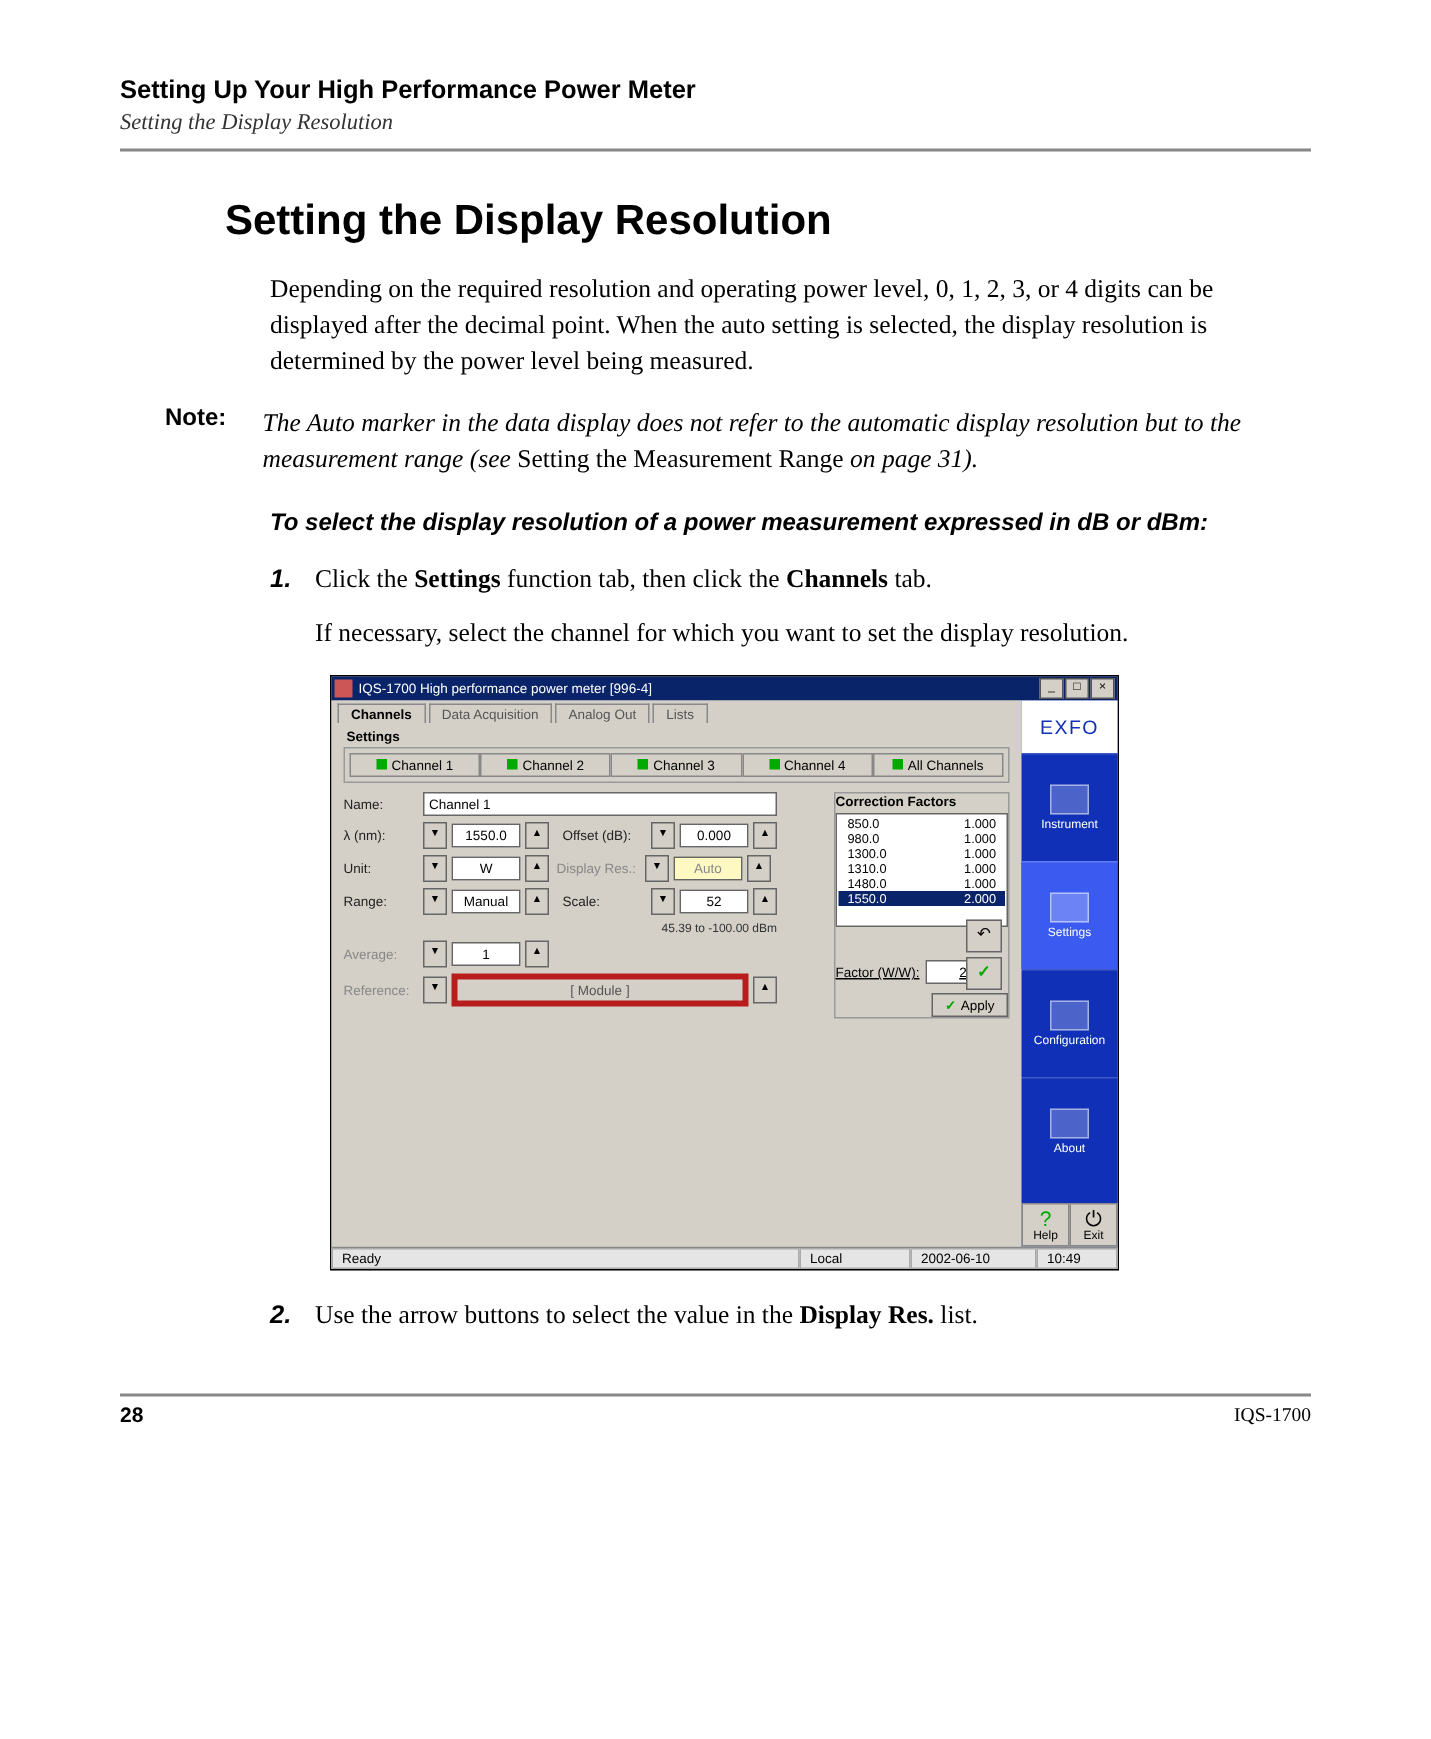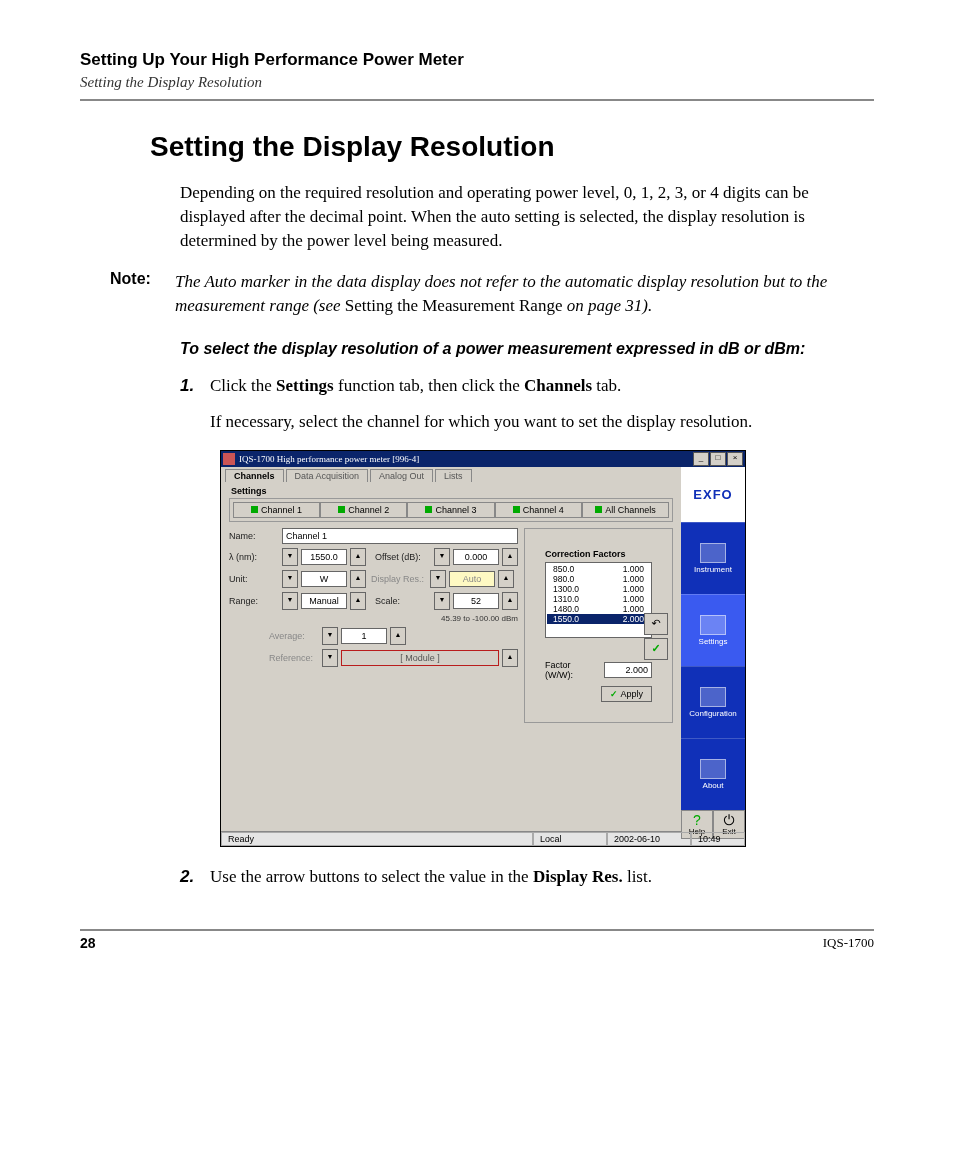--- a/index.html
+++ b/index.html
@@ -107,21 +107,21 @@
     height: 16px;
     padding: 0 2px;
     font-size: 9px;
   }
   .titlebar-icon {
     width: 12px; height: 12px;
     background: #c55;
     margin-right: 4px;
     display: inline-block;
   }
-  .title-text { flex: 1; font-family: Liberation Serif, serif; }
+  .title-text { flex: 1; }
   .win-btns { display: flex; gap: 1px; }
   .win-btn {
     width: 14px; height: 12px;
     background: #d4d0c8;
     border: 1px solid #555;
     font-size: 8px;
     text-align: center;
     line-height: 10px;
     color: #000;
   }
@@ -177,74 +177,74 @@
     justify-content: center;
     gap: 3px;
   }
   .chan-sq { width: 7px; height: 7px; background: #0a0; display: inline-block; }
   .form-area {
     display: flex;
     margin: 0 8px;
     gap: 6px;
   }
   .left-col { flex: 1.1; }
-  .right-col { flex: 1; border: 1px solid #999; padding: 20px; position: relative; }
+  .right-col { flex: 1; border: 1px solid #999; padding: 0; position: relative; margin-left: 32px; }
   .frow { display: flex; align-items: center; margin-bottom: 4px; gap: 3px; }
   .flabel { width: 50px; font-size: 9px; color: #222; }
-  .flabel.dis { color: #888; margin-left: 40px; }
+  .flabel.dis { color: #888; }
   .spin-dn, .spin-up {
     width: 14px; height: 16px;
     border: 1px solid #666;
     background: #d4d0c8;
     font-size: 7px;
     text-align: center;
     line-height: 14px;
   }
   .val {
     border: 1px solid #666;
     background: #fff;
     height: 14px;
     width: 44px;
     font-size: 9px;
     text-align: center;
     line-height: 14px;
   }
   .val.dis { background: #fef9c3; color: #888; }
   .wide-val { flex:1; border:1px solid #666; background:#fff; height:14px; font-size:9px; padding:0 3px; line-height:14px; }
-  .ref-val { flex:1; border:1px solid #b91c1c; background:#d4d0c8; height:14px; font-size:9px; text-align:center; line-height:14px; color:#555;}
+  .ref-val { flex:1; border:4px solid #b91c1c; background:#d4d0c8; height:14px; font-size:9px; text-align:center; line-height:14px; color:#555;}
   .rng-note { font-size:8px; text-align:right; margin:0 0 4px 0; color:#333; }
   .cf-title { font-weight:bold; font-size:9px; margin-bottom:3px; }
   .cf-list {
     border: 1px solid #666; background:#fff;
     height: 72px; overflow:hidden;
     font-size: 8.5px;
     padding: 1px;
   }
   .cf-row { display:flex; justify-content:space-between; padding: 0 6px; }
   .cf-row.sel { background:#0a246a; color:#fff; }
   .side-btns { position:absolute; right:4px; top: 84px; display:flex; flex-direction:column; gap:3px;}
   .sbtn { width:22px; height:20px; border:1px solid #666; background:#d4d0c8; text-align:center; line-height:18px; font-size:11px;}
-  .factor-row { display:flex; align-items:center; gap:4px; margin-top: 22px;}
+  .factor-row { display:flex; align-items:center; gap:4px; margin-top: 22px; text-decoration: underline;}
   .factor-row .lbl { font-size:9px; }
   .factor-val { border:1px solid #666; background:#fff; width:44px; height:14px; font-size:9px; text-align:right; padding-right:3px; line-height:14px;}
   .apply-row { text-align:right; margin-top:6px; }
   .apply-btn {
     display:inline-flex; align-items:center; gap:3px;
     border:1px solid #666; background:#d4d0c8;
     padding: 2px 8px; font-size:9px;
   }
   .check { color: #0a0; font-weight:bold; }
 
   .right-sidebar {
     width: 64px;
     background: #1030b8;
     display:flex; flex-direction:column;
     color:#fff;
   }
-  .logo-cell { background:#fff; color:#1030b8; font-weight:bold; font-size:13px; text-align:center; padding:20px 0; letter-spacing:1px;}
+  .logo-cell { background:#fff; color:#1030b8; font-weight:normal; font-size:13px; text-align:center; padding:10px 0; letter-spacing:1px;}
   .side-item {
     text-align:center; font-size:8px;
     padding: 20px 0;
     border-top: 1px solid rgba(255,255,255,.2);
   }
   .side-item.active { background:#3a5af0; }
   .side-icon {
     width:24px; height:18px; margin:0 auto 2px;
     background: rgba(255,255,255,.25);
     border:1px solid rgba(255,255,255,.5);

